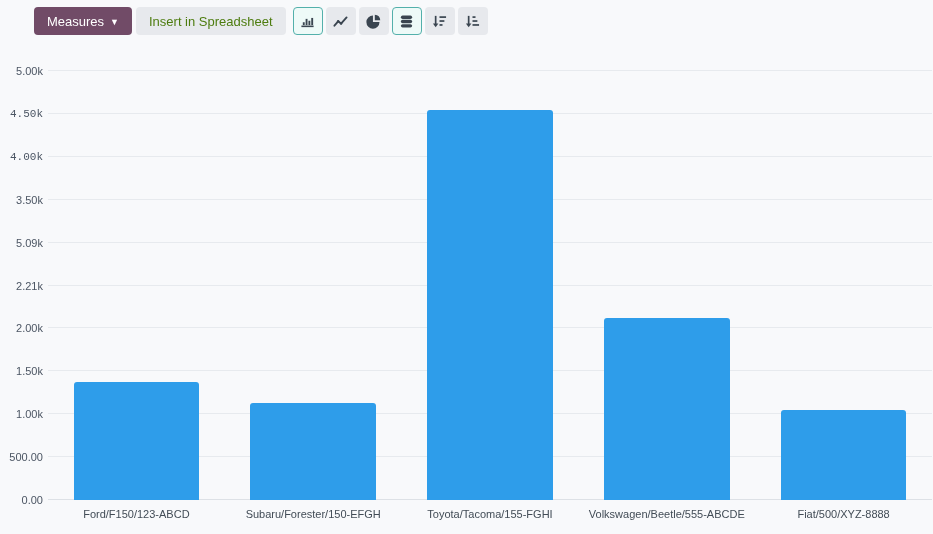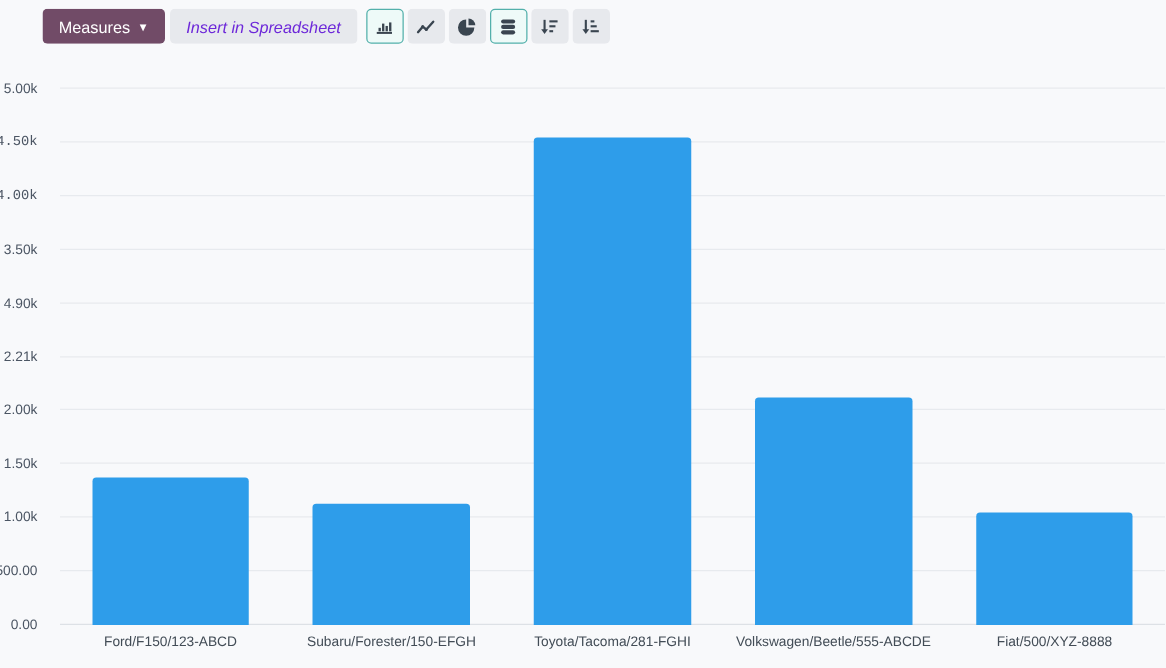--- a/index.html
+++ b/index.html
@@ -17,41 +17,41 @@
     height:30px;
   }
   .btn {
     height:28px; border:1px solid transparent; border-radius:4px;
     font-family:"Liberation Sans", sans-serif;
     font-size:13px; cursor:pointer; display:inline-flex;
     align-items:center; justify-content:center; gap:6px;
     padding:0 12px; white-space:nowrap;
   }
   .btn-primary { background:var(--primary); color:#ffffff; font-weight:500;margin-left:27px; }
-  .btn-secondary { background:#e7e9ed; color:#6d28d9;font-style:italic; }
+  .btn-secondary { background:#e7e9ed; color:#4d7c0f; }
   .caret { font-size:9px; line-height:1; position:relative; top:1px; }
   .icon-group { display:flex; gap:3px; margin-left:3px; }
   .icon-btn {
     width:30px; height:28px; border-radius:4px;
     background:#e7e9ed; border:1px solid transparent;
     display:inline-flex; align-items:center; justify-content:center;
     cursor:pointer; padding:0;
   }
   .icon-btn.active { background:#eefaf8; border-color:var(--active-border); }
   .icon-btn svg { display:block; }
   
   .chart { position:absolute; left:0; top:40px; right:0; bottom:0; }
   .plot { position:absolute; left:48px; right:1px; top:31px; height:429px; }
   .gridline {
     position:absolute; left:0; right:0; height:1px;
     background:var(--grid);
   }
   .gridline.zero { background:#dde1e6; }
   .ytick {
-    position:absolute; right:100%; margin-right:18px;
+    position:absolute; right:100%; margin-right:5px;
     font-size:11px; color:#4b5563; white-space:nowrap;
     transform:translateY(50%);
   }
   .slots { position:absolute; inset:0; display:flex;justify-content:center; }
   .slot { flex:1 1 0; position:relative; height:100%; }
   .bar {
     position:absolute; bottom:0; left:14.5%; width:71%;
     background:var(--bar); border-radius:3px 3px 0 0;
   }
   .xlabel {
@@ -151,41 +151,41 @@
       <div class="ytick" style="bottom: 10%;">500.00</div>
       <div class="gridline" style="bottom: 20%;"></div>
       <div class="ytick" style="bottom: 20%;">1.00k</div>
       <div class="gridline" style="bottom: 30%;"></div>
       <div class="ytick" style="bottom: 30%;">1.50k</div>
       <div class="gridline" style="bottom: 40%;"></div>
       <div class="ytick" style="bottom: 40%;">2.00k</div>
       <div class="gridline" style="bottom: 50%;"></div>
       <div class="ytick" style="bottom: 50%;">2.21k</div>
       <div class="gridline" style="bottom: 60%;"></div>
-      <div class="ytick" style="bottom: 60%;">4.90k</div>
+      <div class="ytick" style="bottom: 60%;">5.09k</div>
       <div class="gridline" style="bottom: 70%;"></div>
       <div class="ytick" style="bottom: 70%;">3.50k</div>
       <div class="gridline" style="bottom: 80%;"></div>
       <div class="ytick" style="bottom: 80%; font-family: Liberation Mono, monospace;">4.00k</div>
       <div class="gridline" style="bottom: 90%;"></div>
       <div class="ytick" style="bottom: 90%; font-family: Liberation Mono, monospace;">4.50k</div>
       <div class="gridline" style="bottom: 100%;"></div>
       <div class="ytick" style="bottom: 100%;">5.00k</div>
       <div class="slots">
         <div class="slot">
           <div class="bar" style="height: 27.5%;"></div>
           <div class="xlabel">Ford/F150/123-ABCD</div>
         </div>
         <div class="slot">
           <div class="bar" style="height: 22.5%;"></div>
           <div class="xlabel">Subaru/Forester/150-EFGH</div>
         </div>
         <div class="slot">
           <div class="bar" style="height: 91%;"></div>
-          <div class="xlabel">Toyota/Tacoma/281-FGHI</div>
+          <div class="xlabel">Toyota/Tacoma/155-FGHI</div>
         </div>
         <div class="slot">
           <div class="bar" style="height: 42.4%;"></div>
           <div class="xlabel">Volkswagen/Beetle/555-ABCDE</div>
         </div>
         <div class="slot">
           <div class="bar" style="height: 21%;"></div>
           <div class="xlabel">Fiat/500/XYZ-8888</div>
         </div>
       </div>

